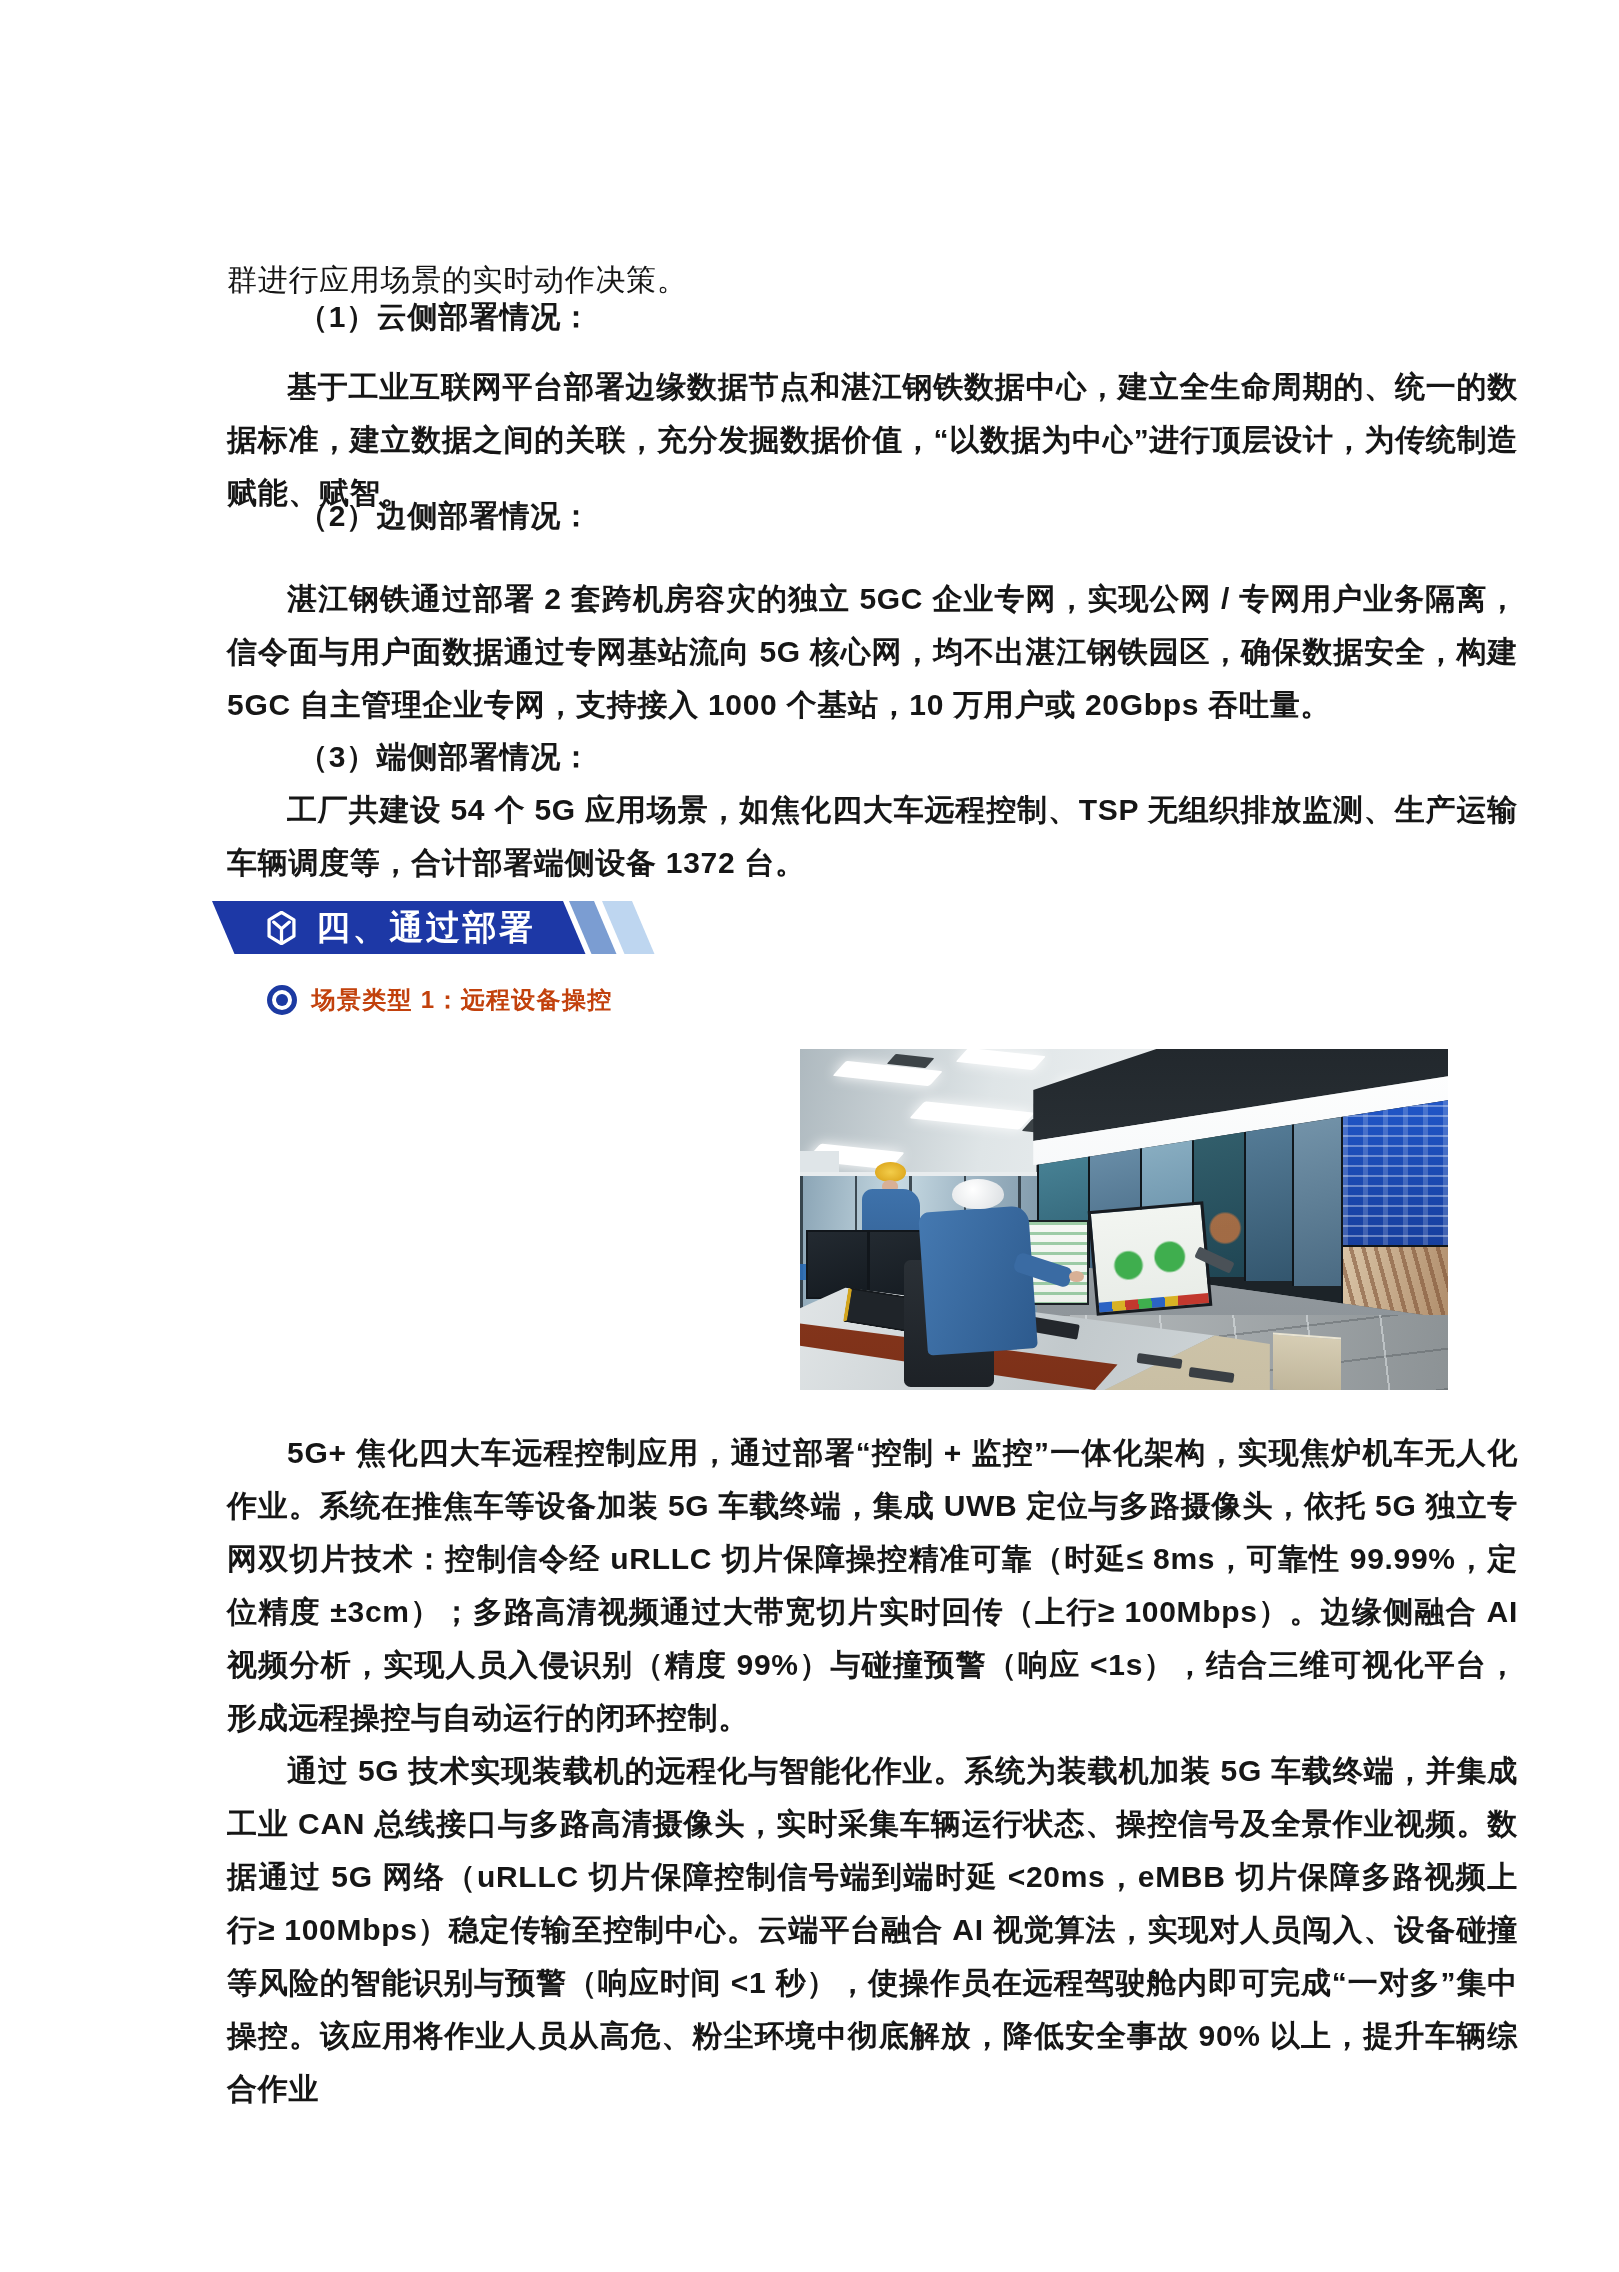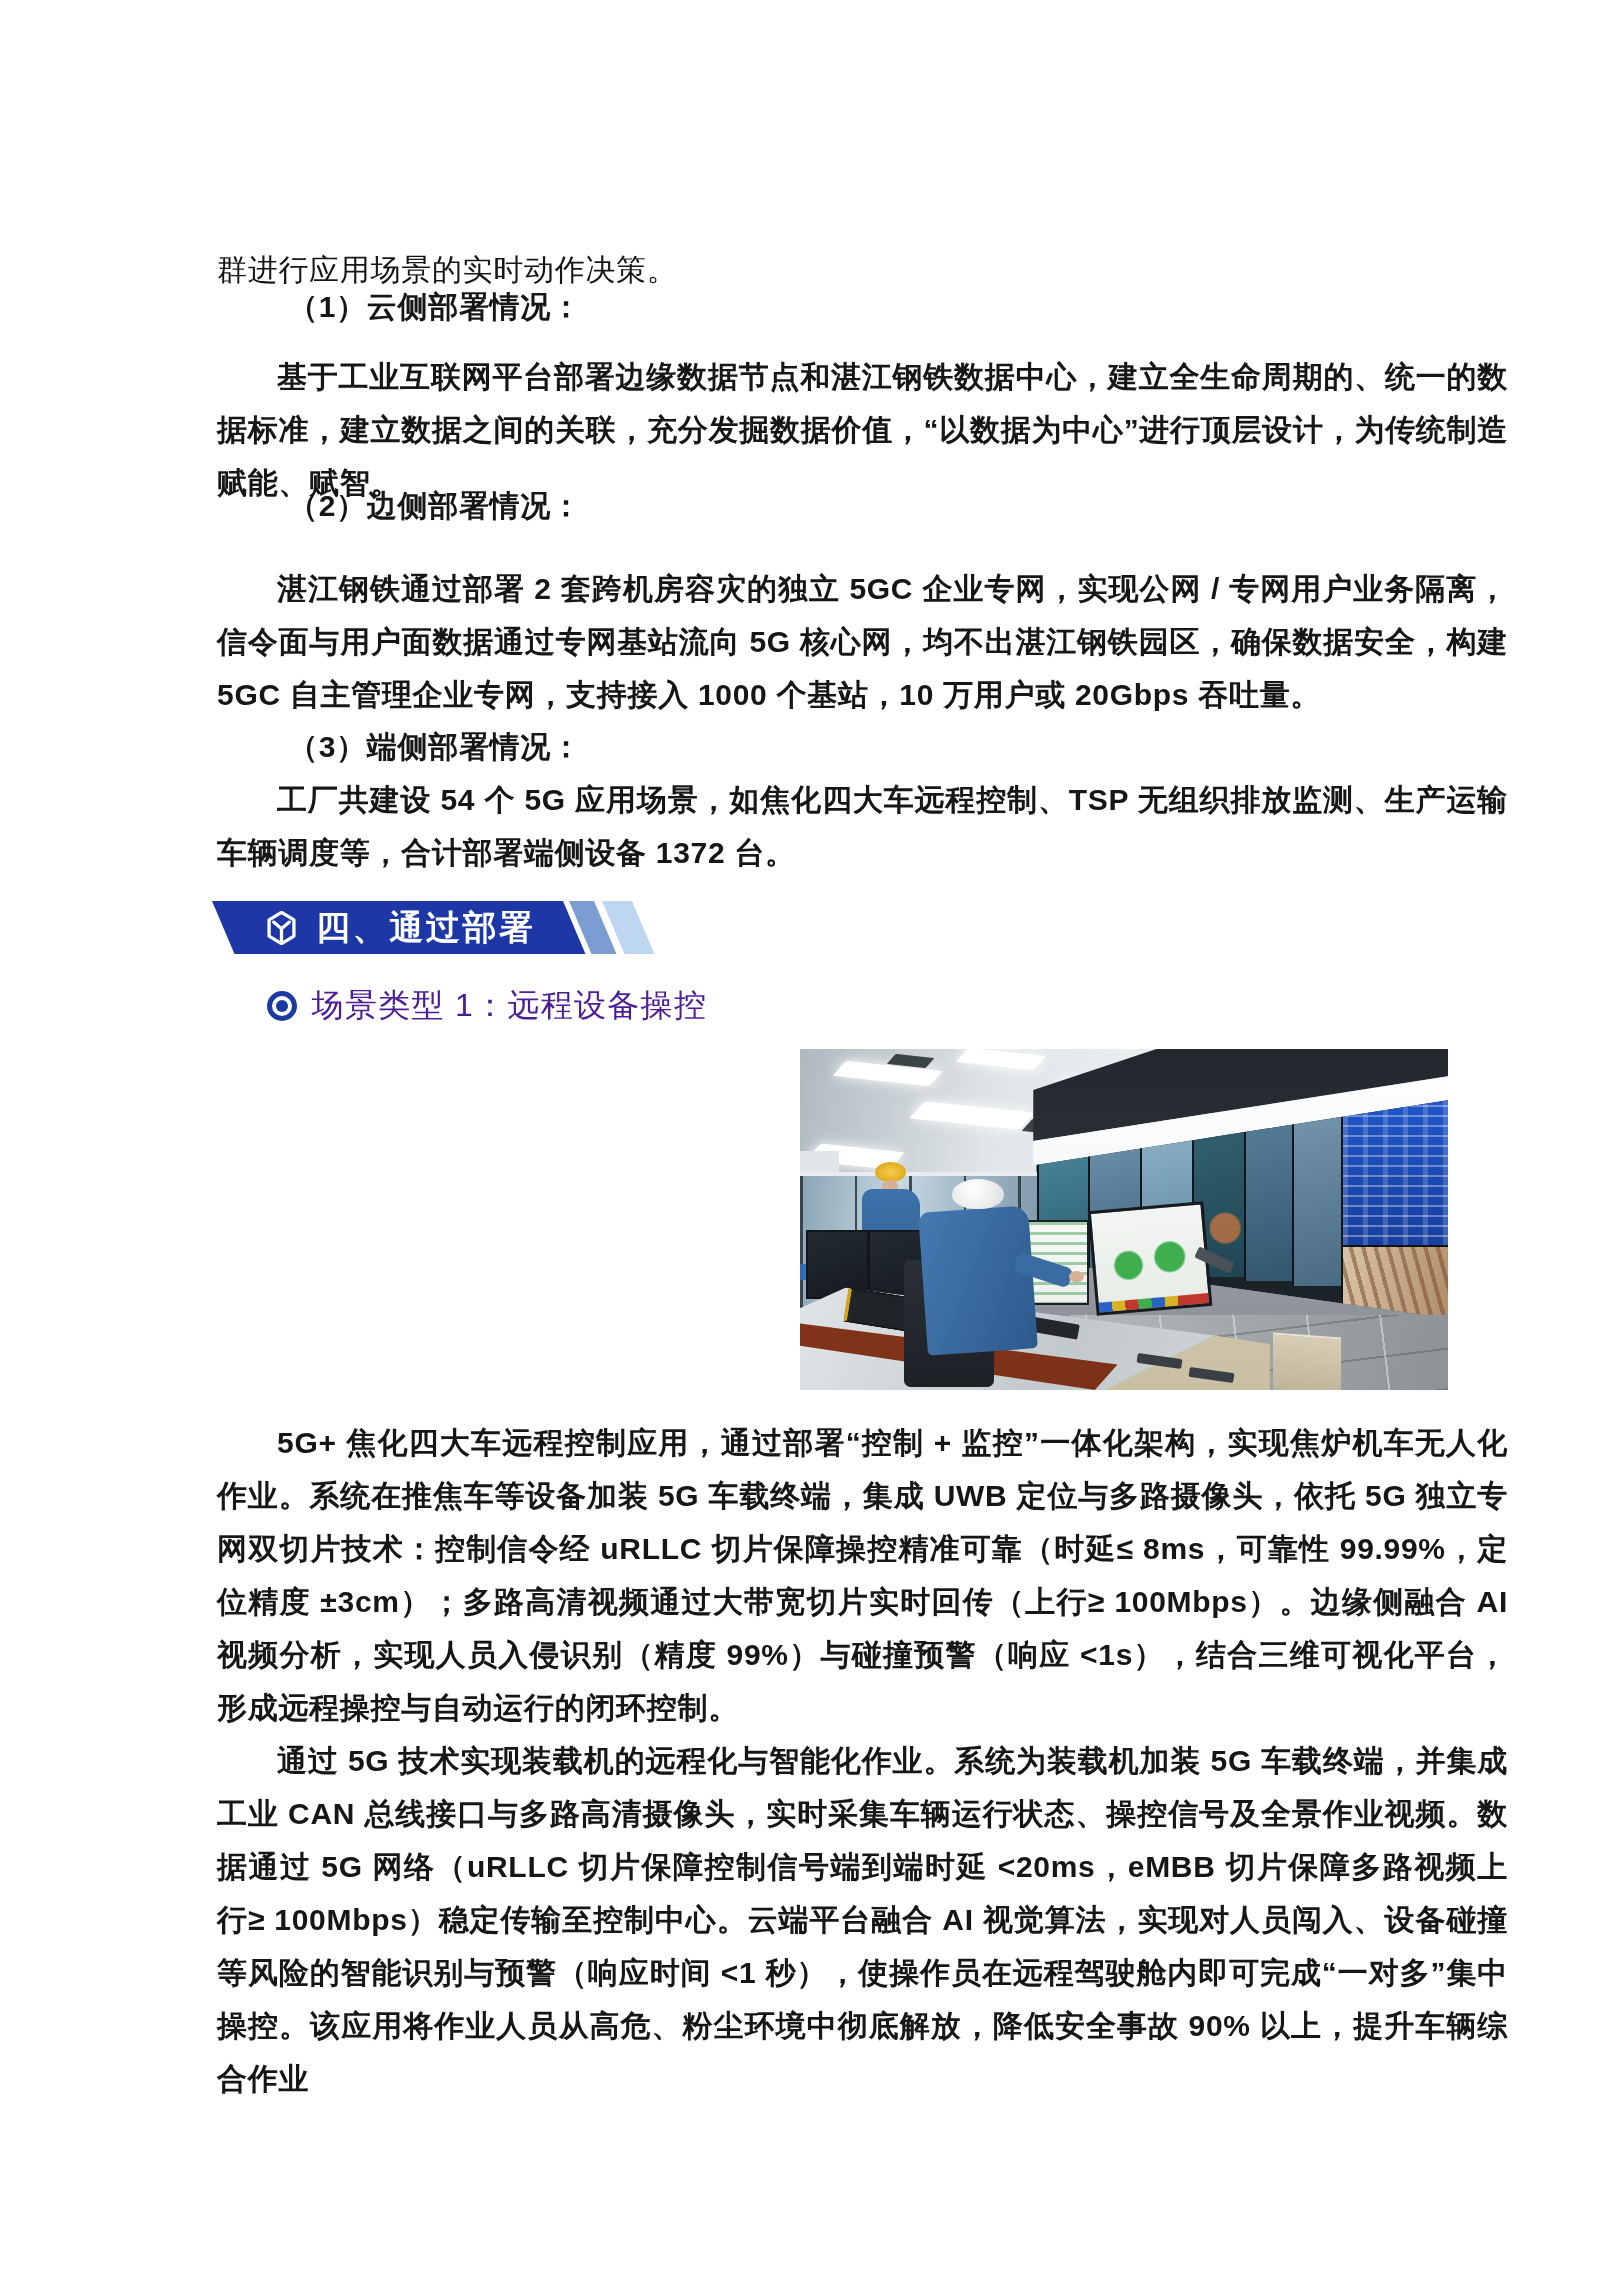--- a/index.html
+++ b/index.html
@@ -1,18 +1,18 @@
 <!DOCTYPE html>
 <html style="font-size:10.6px"><head>
 <meta charset="utf-8">
 <style>
   html,body{margin:0;padding:0;background:#ffffff;}
   .page{position:relative;width:1620px;height:2273px;background:#ffffff;overflow:hidden;
         font-family:"Liberation Sans",sans-serif;color:#161616;}
-  .par{position:absolute;left:209px;width:1291px;margin:8px;font-size:30px;line-height:53px;
+  .par{position:absolute;left:209px;width:1291px;margin:18px;font-size:30px;line-height:53px;
        text-align:justify;letter-spacing:0.7px;}
   .par.narrow{width:567px;}
   .par.indent{text-indent:60px;font-weight:bold;}
   .par.sub{font-weight:bold;text-indent:71px;text-align:left;}
   .par.lead{text-indent:0;}
 
   
   .banner-bg{position:absolute;left:212px;top:901px;width:351px;height:53px;background:#1d38a6;
              transform:skewX(23deg);transform-origin:top left;}
   .banner-stripe{position:absolute;top:901px;height:53px;transform:skewX(23deg);transform-origin:top left;}
@@ -20,21 +20,21 @@
   .banner-stripe.s2{left:602px;width:30px;background:#bed6f0;}
   .banner-icon{position:absolute;left:267px;top:911px;width:29px;height:34px;}
   .banner-title{position:absolute;left:316px;top:907px;height:42px;line-height:42px;
                 font-family:"Liberation Serif",serif;font-weight:bold;font-size:34px;color:#ffffff;
                 letter-spacing:2.6px;}
 
   
   .scene-h{position:absolute;left:267px;top:984px;display:flex;align-items:center;gap:14.6px;}
   .bullseye{width:20px;height:20px;border:5.3px solid #1c3aa2;border-radius:50%;position:relative;flex:0 0 auto;}
   .bullseye::after{content:"";position:absolute;inset:4px;background:#1c3aa2;border-radius:50%;}
-  .scene-h-text{font-size:32px;font-weight:normal;color:#4c1d95;letter-spacing:1.3px;}
+  .scene-h-text{font-size:24px;font-weight:bold;color:#c2410c;letter-spacing:1.3px;}
 
   
   .photo{position:absolute;left:800px;top:1049px;width:648px;height:341px;overflow:hidden;
          background:#8f979c;}
   .photo *{position:absolute;}
   .ph-ceiling{left:0;top:0;width:64%;height:46%;
       background:linear-gradient(100deg,#aeb9bf 0%,#dfe5e7 45%,#f2f4f5 100%);}
   .ph-light{background:#ffffff;transform:skew(-42deg,6deg);box-shadow:0 0 10.6px rgba(255,255,255,.95);border-radius:2px;}
   .ph-vent{background:#3c4347;transform:skew(-42deg,6deg);border-radius:1.3px;}
   .ph-darkband{inset:0;background:linear-gradient(#22282d,#3a4146);

